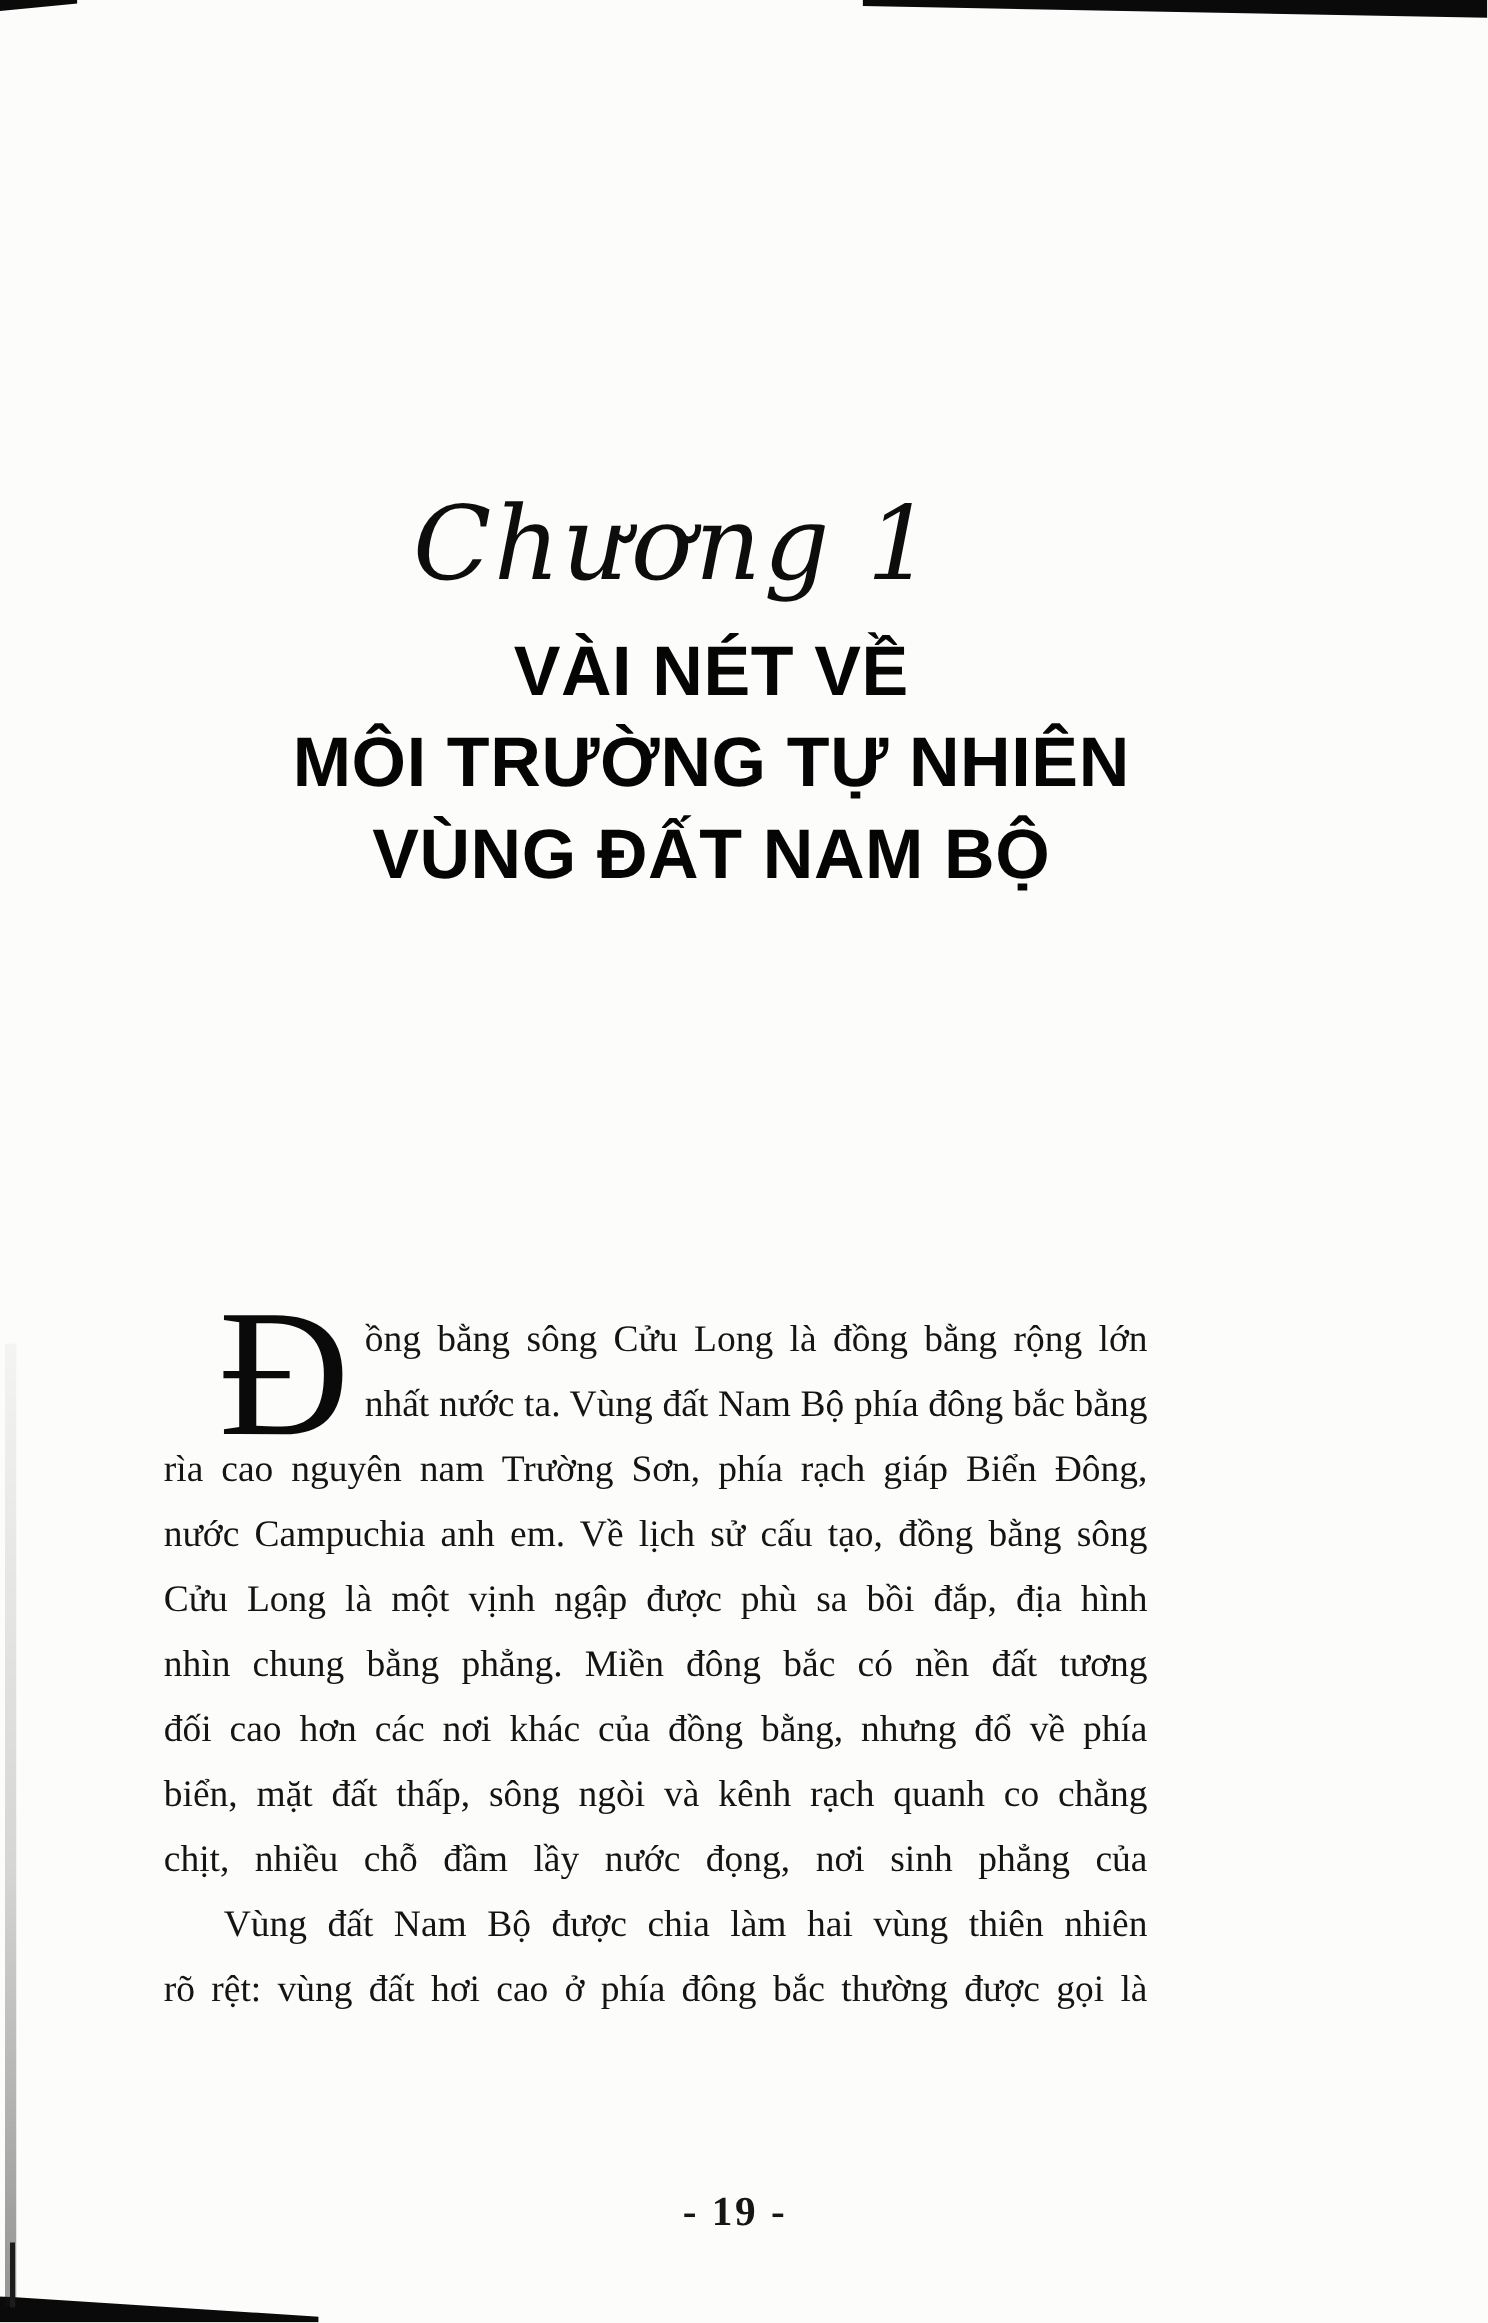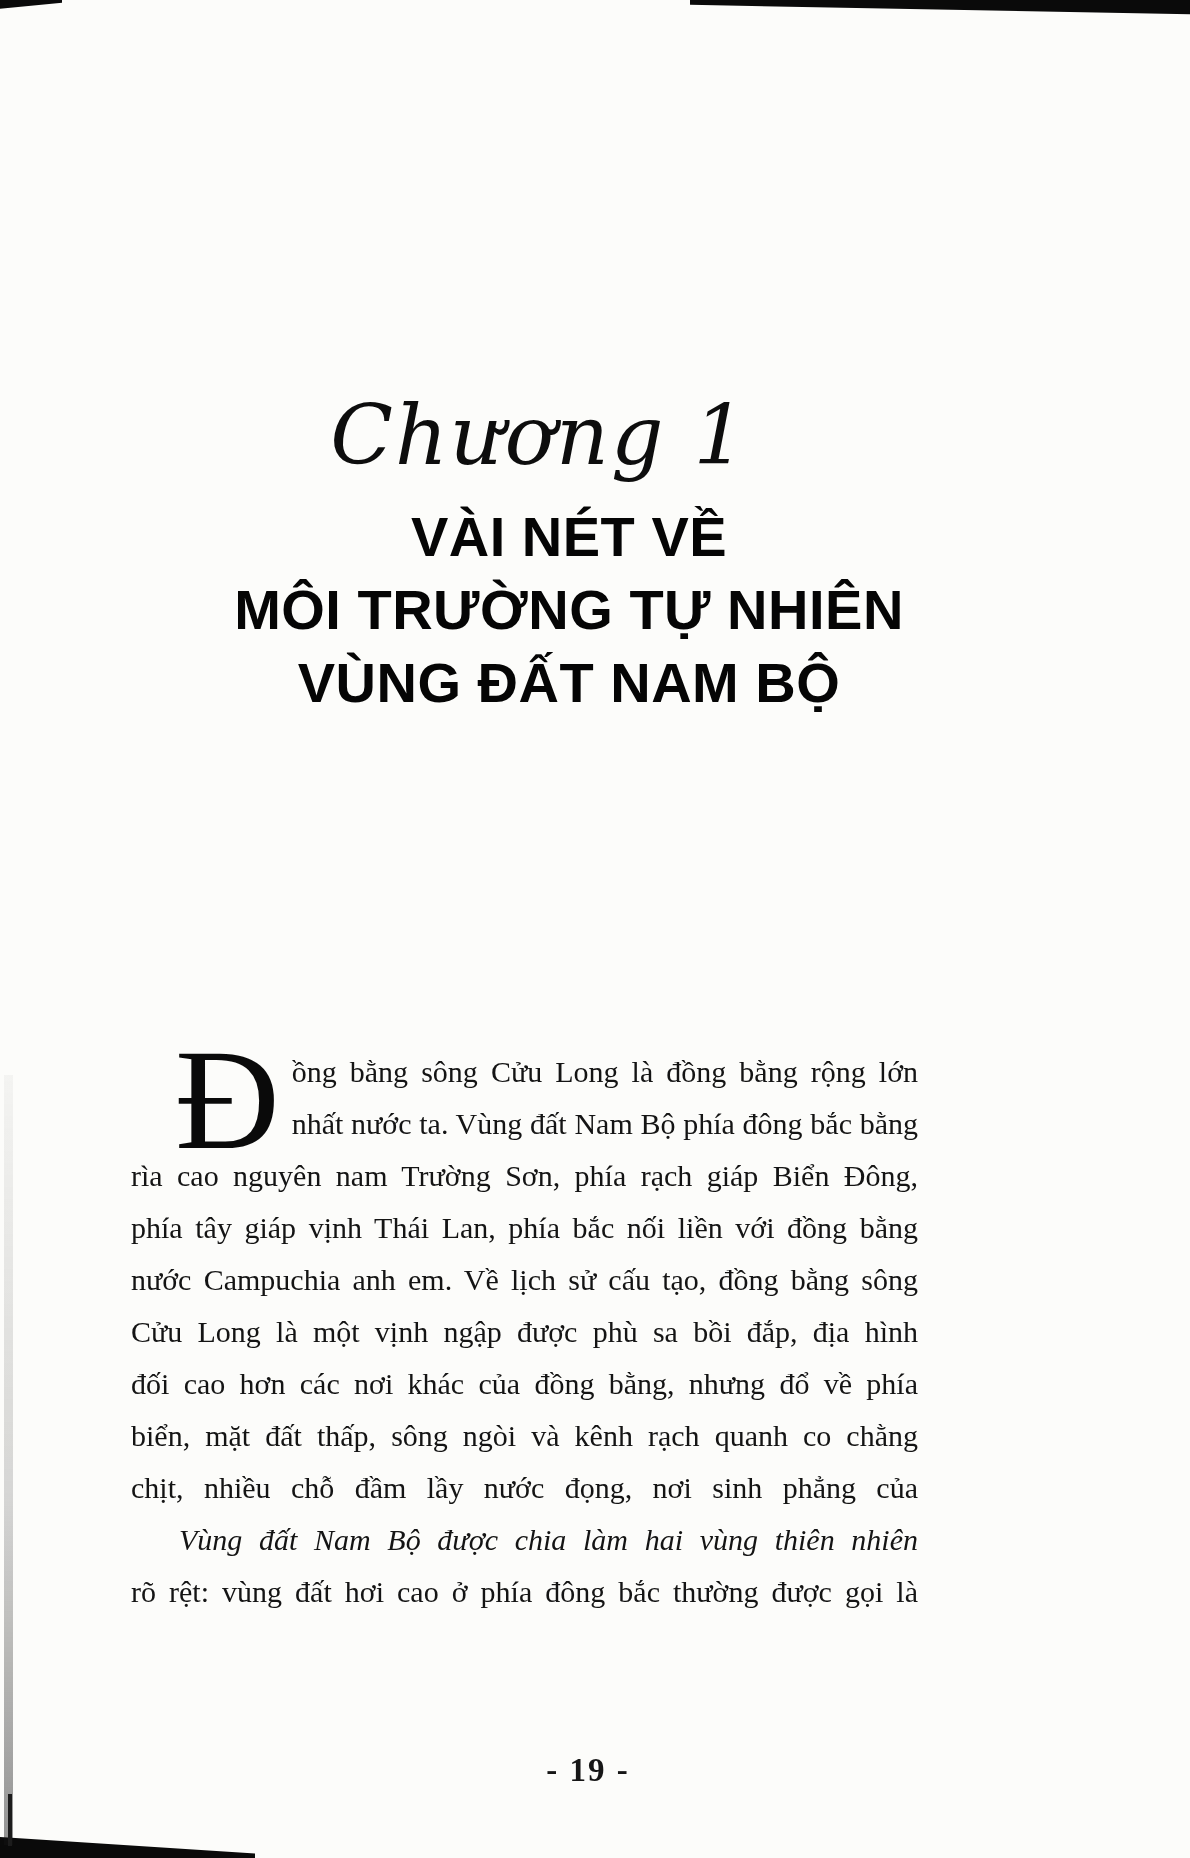--- a/index.html
+++ b/index.html
@@ -71,21 +71,21 @@
     white-space:normal;
   }
   .dropcap{
     float:left;
     font-size:145px;
     line-height:100px;
     padding:3px 12px 0 44px;
     font-weight:normal;
     color:#0a0a0a;
   }
-  .para-indent .line:first-child{text-indent:48px;font-style:italic;}
+  .para-indent .line:first-child{text-indent:48px;}
 
   
   .page-number{
     position:absolute;top:1752px;left:0;right:0;
     text-align:center;
     transform:translateX(-7px);
     font-size:33px;
     font-weight:bold;
     letter-spacing:2px;
     color:#161616;
@@ -110,23 +110,23 @@
     <div>VÙNG ĐẤT NAM BỘ</div>
   </div>
 
   <div class="body-text">
     <div class="para para-first">
       <span class="dropcap">Đ</span>
       <div>
           <div class="line">ồng bằng sông Cửu Long là đồng bằng rộng lớn</div>
           <div class="line">nhất nước ta. Vùng đất Nam Bộ phía đông bắc bằng</div>
           <div class="line">rìa cao nguyên nam Trường Sơn, phía rạch giáp Biển Đông,</div>
-          <div class="line">phía tây giáp vịnh Thái Lan, phía bắc nối liền với đồng bằng</div>
           <div class="line">nước Campuchia anh em. Về lịch sử cấu tạo, đồng bằng sông</div>
           <div class="line">Cửu Long là một vịnh ngập được phù sa bồi đắp, địa hình</div>
+          <div class="line">nhìn chung bằng phẳng. Miền đông bắc có nền đất tương</div>
           <div class="line">đối cao hơn các nơi khác của đồng bằng, nhưng đổ về phía</div>
           <div class="line">biển, mặt đất thấp, sông ngòi và kênh rạch quanh co chằng</div>
           <div class="line">chịt, nhiều chỗ đầm lầy nước đọng, nơi sinh phẳng của</div>
         </div>
     </div>
     <div class="para para-indent">
       <div>
           <div class="line">Vùng đất Nam Bộ được chia làm hai vùng thiên nhiên</div>
           <div class="line">rõ rệt: vùng đất hơi cao ở phía đông bắc thường được gọi là</div>
         </div>

